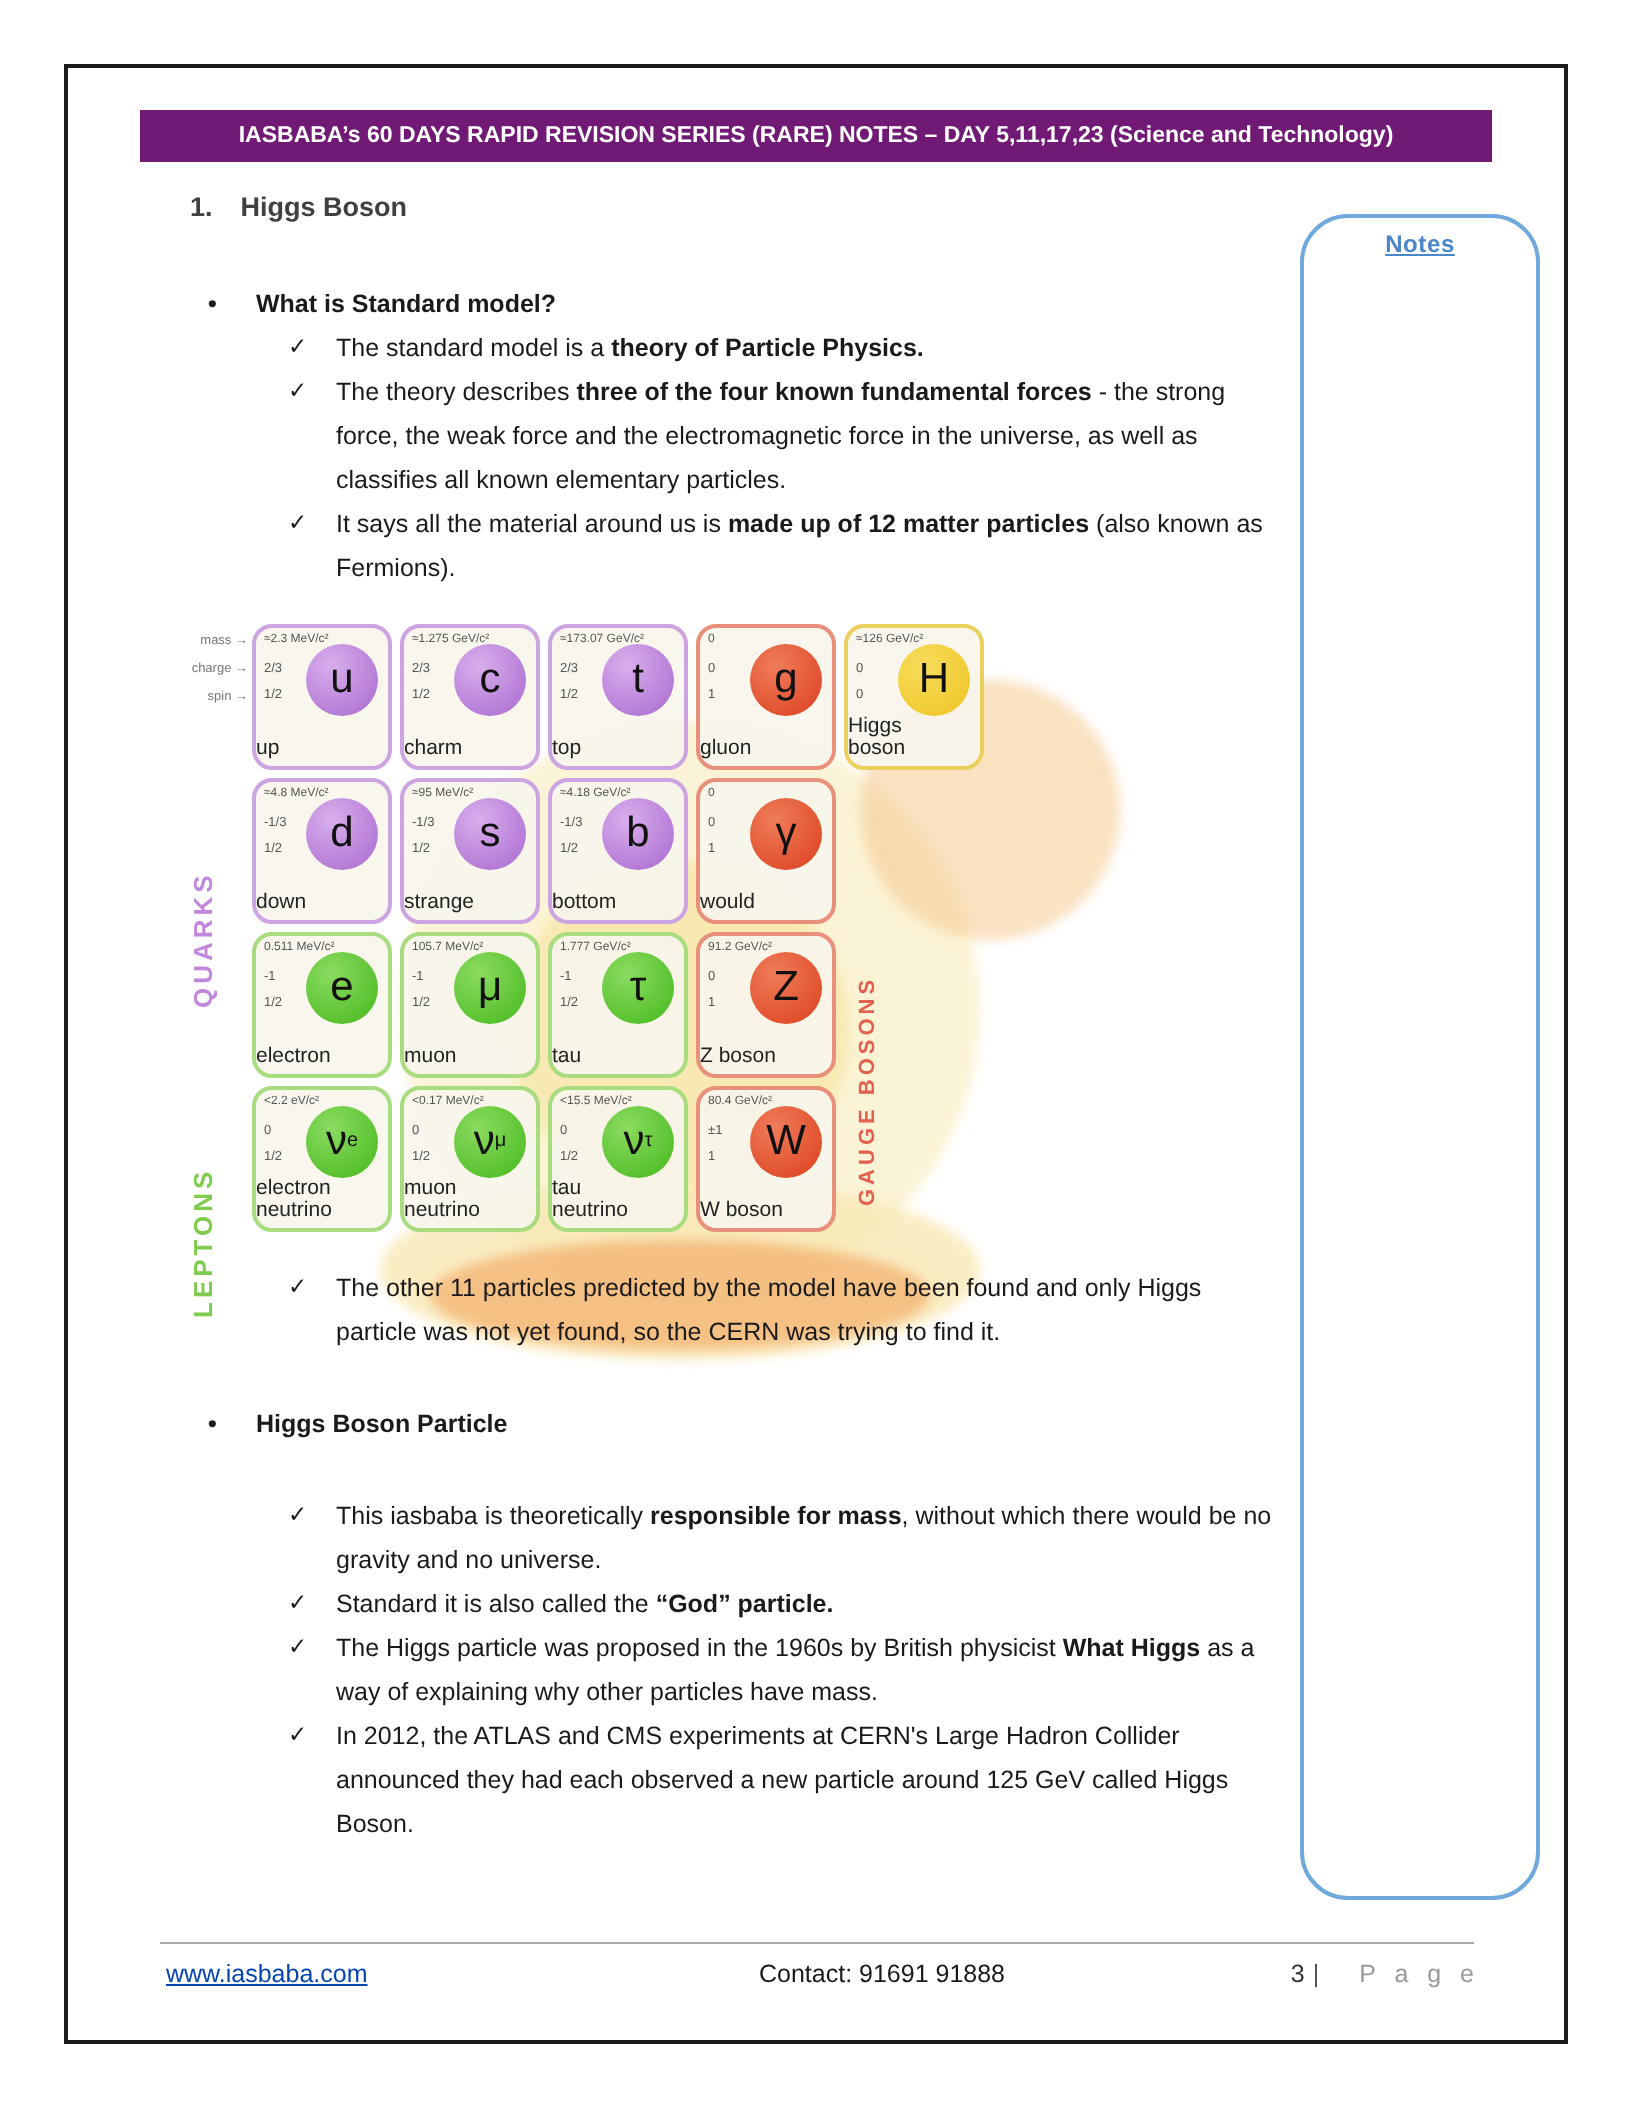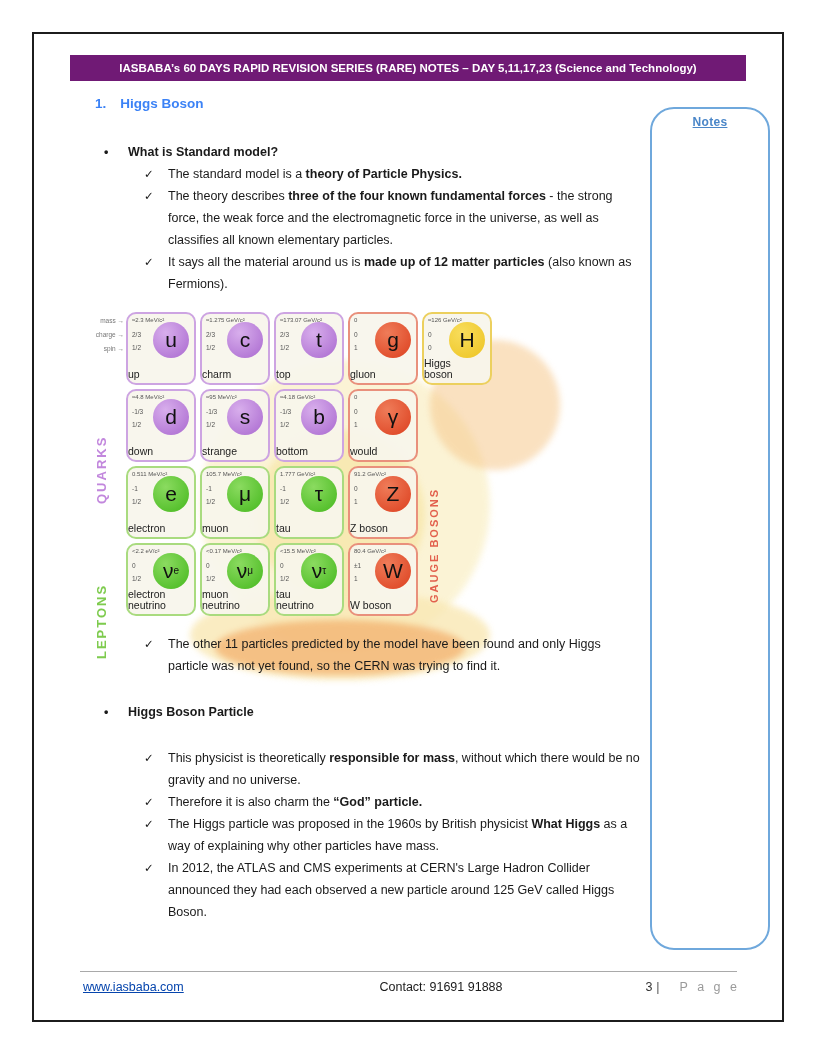--- a/index.html
+++ b/index.html
@@ -6,21 +6,21 @@
   html,body { background:#fff; }
   body { font-family:"Liberation Sans", sans-serif; color:#1a1a1a; }
   .page { position:relative; width:816px; height:1056px; background:#fff; overflow:hidden; margin:0 auto; }
   .page-border { position:absolute; left:32px; top:32px; width:752px; height:990px; border:2px solid #1c1c1c; pointer-events:none; }
 
   
   .banner { position:absolute; left:70px; top:55px; width:676px; height:26px; background:#701a75;
             color:#fff; font-weight:bold; font-size:11.5px; text-align:center; line-height:26px; }
 
   
-  .heading { position:absolute; left:95px; top:96px; font-size:13.5px; font-weight:bold; color:#3b82f6; }
+  .heading { position:absolute; left:95px; top:96px; font-size:13.5px; font-weight:bold; color:#404040; }
   .heading .num { margin-right:14px; }
 
   
   .notes-box { position:absolute; left:650px; top:107px; width:120px; height:843px;
                border:2px solid #6fa8dc; border-radius:24px; background:#fff; }
   .notes-title { margin-top:6px; text-align:center; font-size:12px; font-weight:bold;
                  color:#4a86c8; text-decoration:underline; letter-spacing:.3px; }
 
   
   .tblock { position:absolute; left:96px; width:548px; font-size:12.5px; line-height:22px; }
@@ -259,25 +259,25 @@
     </div>
   </div>
 
   <div class="tblock" style="top:701px">
     <div class="bullet-line">
       <span class="bullet-glyph">•</span>
       <span>Higgs Boson Particle</span>
     </div>
     <div class="check-item" style="margin-top:24px">
       <span class="check-glyph">✓</span>
-      <p><span>This physicist is theoretically </span><b>responsible for mass</b><span>, without which there would be no gravity and no universe.</span></p>
-    </div>
-    <div class="check-item">
-      <span class="check-glyph">✓</span>
-      <p><span>Therefore it is also charm the </span><b>“God” particle.</b></p>
+      <p><span>This iasbaba is theoretically </span><b>responsible for mass</b><span>, without which there would be no gravity and no universe.</span></p>
+    </div>
+    <div class="check-item">
+      <span class="check-glyph">✓</span>
+      <p><span>Standard it is also called the </span><b>“God” particle.</b></p>
     </div>
     <div class="check-item">
       <span class="check-glyph">✓</span>
       <p><span>The Higgs particle was proposed in the 1960s by British physicist </span><b>What Higgs</b><span> as a way of explaining why other particles have mass.</span></p>
     </div>
     <div class="check-item">
       <span class="check-glyph">✓</span>
       <p><span>In 2012, the ATLAS and CMS experiments at CERN's Large Hadron Collider announced they had each observed a new particle around 125 GeV called Higgs Boson.</span></p>
     </div>
   </div>

